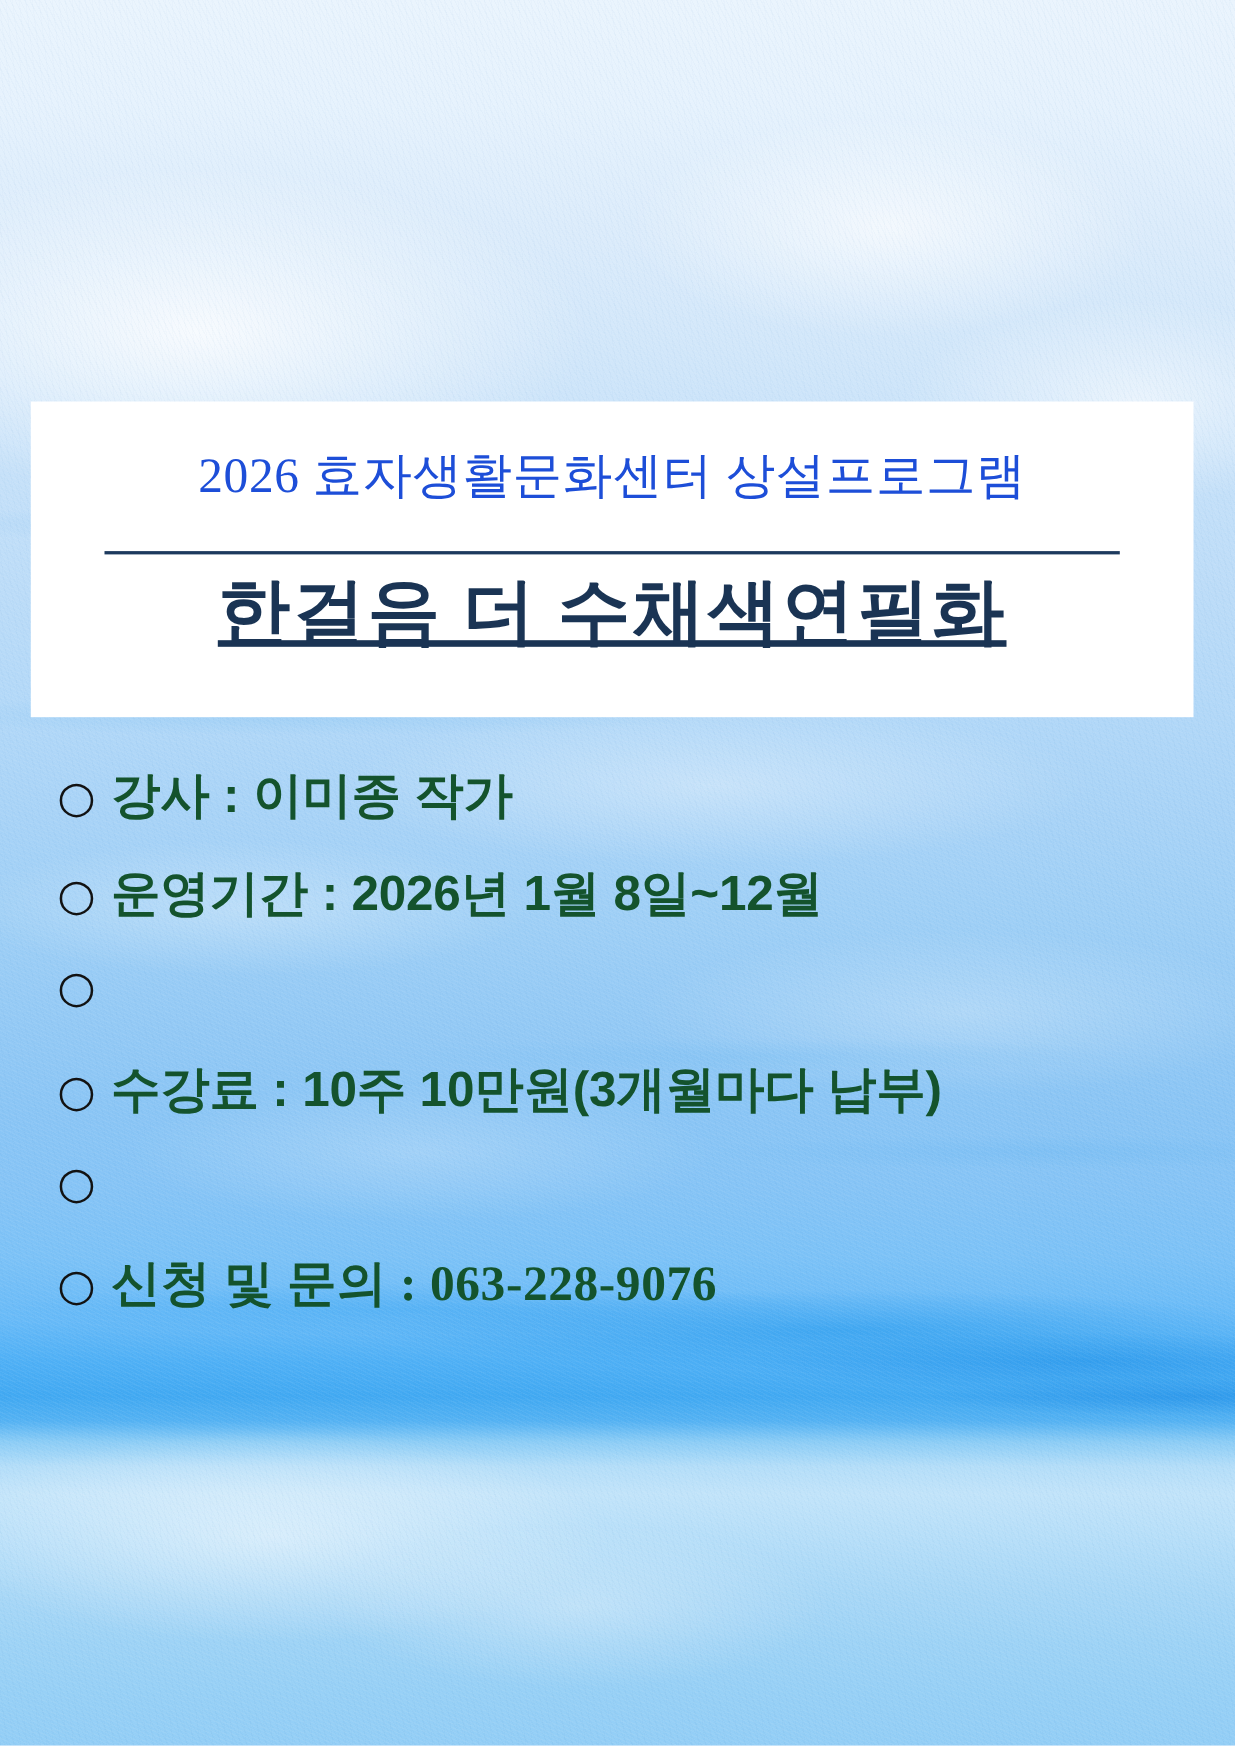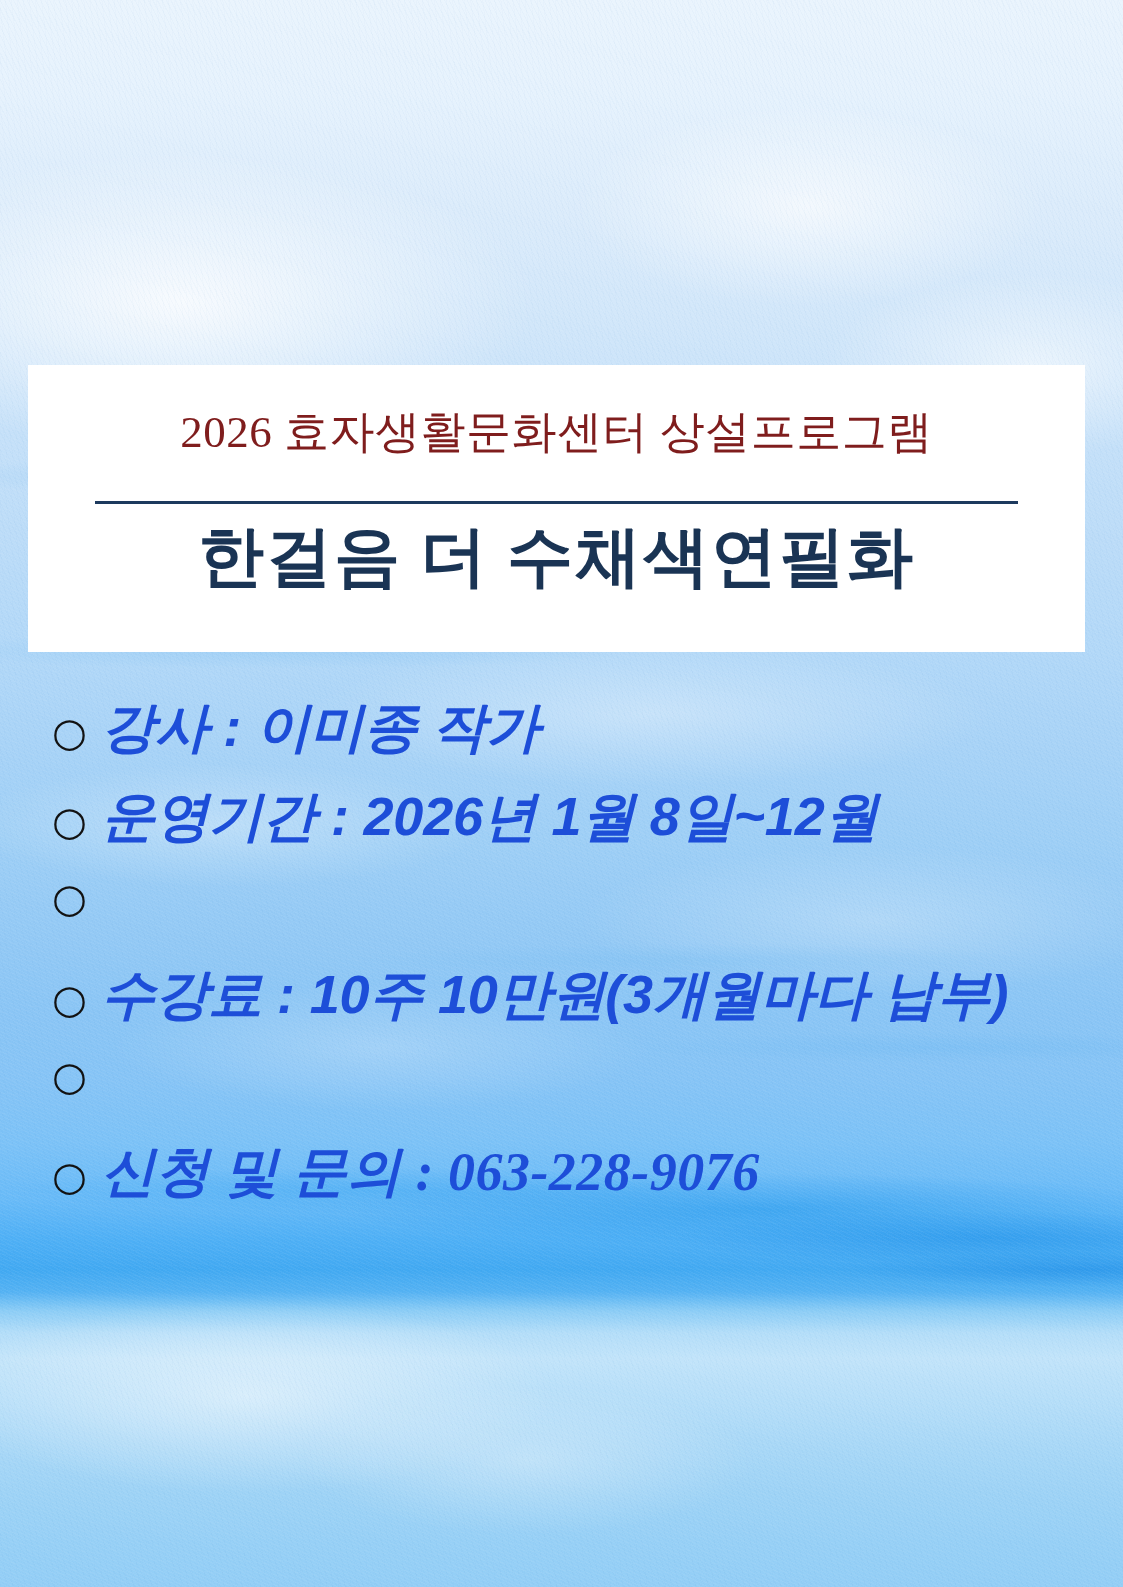--- a/index.html
+++ b/index.html
@@ -111,21 +111,21 @@
   .subtitle {
     position: absolute;
     left: 0;
     top: 45px;
     width: 100%;
     text-align: center;
     font-family: "Liberation Serif", "DejaVu Serif", serif;
     font-size: 45px;
     line-height: 1;
     letter-spacing: 0.5px;
-    color: #7f1d1d;
+    color: #1d4ed8;
     white-space: nowrap;
   }
 
   .title-rule {
     position: absolute;
     left: 67px;
     top: 136px;
     width: 923px;
     height: 0;
     border-top: 3px solid #1d3a5e;
@@ -137,20 +137,21 @@
     top: 155px;
     width: 100%;
     text-align: center;
     font-family: "Liberation Serif", "DejaVu Serif", serif;
     font-weight: bold;
     font-size: 66px;
     line-height: 1.12;
     letter-spacing: 2px;
     color: #1a3454;
     white-space: nowrap;
+    text-decoration: underline;
   }
 
   
   .details {
     position: absolute;
     left: 52px;
     top: 700px;
     width: 1010px;
   }
 
@@ -167,25 +168,24 @@
     font-size: 40px;
     line-height: 1;
     color: #121212;
     margin-right: 14px;
   }
 
   .detail-text {
     flex: 0 0 auto;
     font-family: "Liberation Sans", sans-serif;
     font-weight: bold;
-    font-size: 54px;
+    font-size: 45px;
     line-height: 1;
     letter-spacing: -0.2px;
-    color: #1d4ed8;
-    font-style: italic;
+    color: #14532d;
   }
 
   
   .detail-row.is-contact .detail-text {
     font-family: "Liberation Serif", "DejaVu Serif", serif;
     font-weight: bold;
     letter-spacing: 0.5px;
   }
 </style>
 </head>

